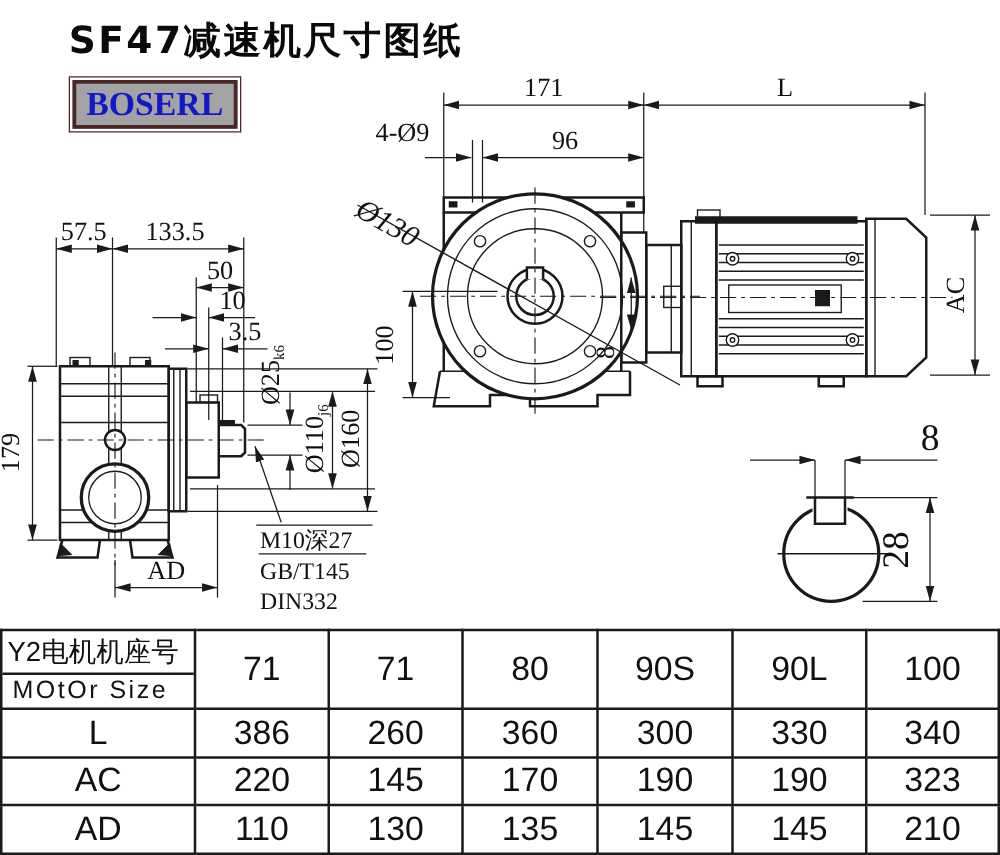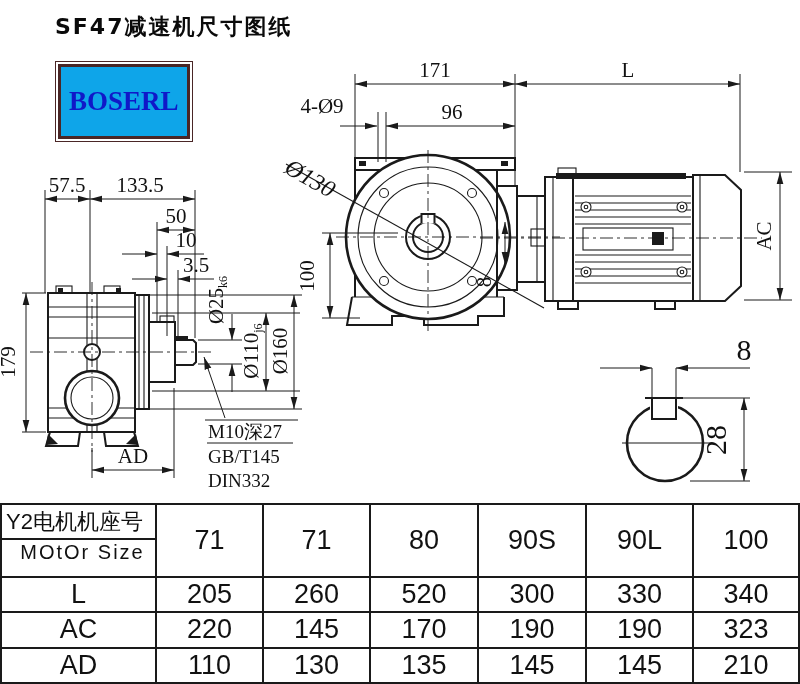--- a/index.html
+++ b/index.html
@@ -1,21 +1,21 @@
 <!DOCTYPE html>
 <html><head>
 <meta charset="utf-8">
 <style>
   html,body{margin:0;padding:0;background:#fff;}
   #page{position:relative;width:800px;height:684px;background:#fff;overflow:hidden;
         font-family:"Liberation Sans",sans-serif;color:#111;}
-  #title{position:absolute;left:55px;top:12px;font-size:22px;font-weight:bold;
+  #title{position:absolute;left:55px;top:12px;font-size:30px;font-weight:bold;
          letter-spacing:2px;font-family:"DejaVu Sans",sans-serif;color:#0a0a0a;}
   #logo{position:absolute;left:58px;top:64px;border:3px solid #4a2626;outline:1px solid #4a2626;
-        outline-offset:2px;background:#0ea5e9;padding:19px 8px;}
+        outline-offset:2px;background:#a3a3a3;padding:1px 8px;}
   #logo span{font-family:"Liberation Serif",serif;font-weight:bold;font-size:27px;color:#1018c8;}
   svg{position:absolute;left:0;top:0;}
   .ob{stroke:#1a1a1a;fill:none;stroke-width:2;}
   .hv{stroke:#1a1a1a;fill:none;stroke-width:2.6;}
   .tn{stroke:#1a1a1a;fill:none;stroke-width:1.1;}
   .dm{stroke:#1a1a1a;fill:none;stroke-width:1;}
   .cl{stroke:#1a1a1a;fill:none;stroke-width:0.9;stroke-dasharray:13 4 3 4;}
   .fw{fill:#fff;}
   .fi{fill:#1a1a1a;stroke:none;}
   text.d{font-family:"Liberation Serif",serif;fill:#111;font-size:21px;}
@@ -23,21 +23,21 @@
   text.big{font-size:30px;}
   text.note{font-size:19px;}
   
   #tablewrap{position:absolute;left:0;top:503px;width:800px;height:181px;}
   table{border-collapse:collapse;width:800px;height:181px;table-layout:fixed;}
   td{border:2px solid #1a1a1a;text-align:center;vertical-align:middle;
      font-size:27px;padding:0;}
   tr.hdr td{height:55px;}
   td.hc{padding:0;}
   .hc-top{font-size:22px;border-bottom:2px solid #1a1a1a;padding:2px 2px 1px 4px;text-align:left;}
-  .hc-bot{font-size:20px;letter-spacing:2px;padding:1px 0 12px 8px;text-align:center;}
+  .hc-bot{font-size:20px;letter-spacing:2px;padding:1px 0 2px 8px;text-align:left;}
 </style>
 </head>
 <body>
 
 <div id="page">
 
   <div id="title">SF47减速机尺寸图纸</div>
   <div id="logo">
     <span>BOSERL</span>
   </div>
@@ -270,23 +270,23 @@
         </td>
         <td>71</td>
         <td>71</td>
         <td>80</td>
         <td>90S</td>
         <td>90L</td>
         <td>100</td>
       </tr>
       <tr>
         <td>L</td>
-        <td>205</td>
+        <td>386</td>
         <td>260</td>
-        <td>520</td>
+        <td>360</td>
         <td>300</td>
         <td>330</td>
         <td>340</td>
       </tr>
       <tr>
         <td>AC</td>
         <td>220</td>
         <td>145</td>
         <td>170</td>
         <td>190</td>

